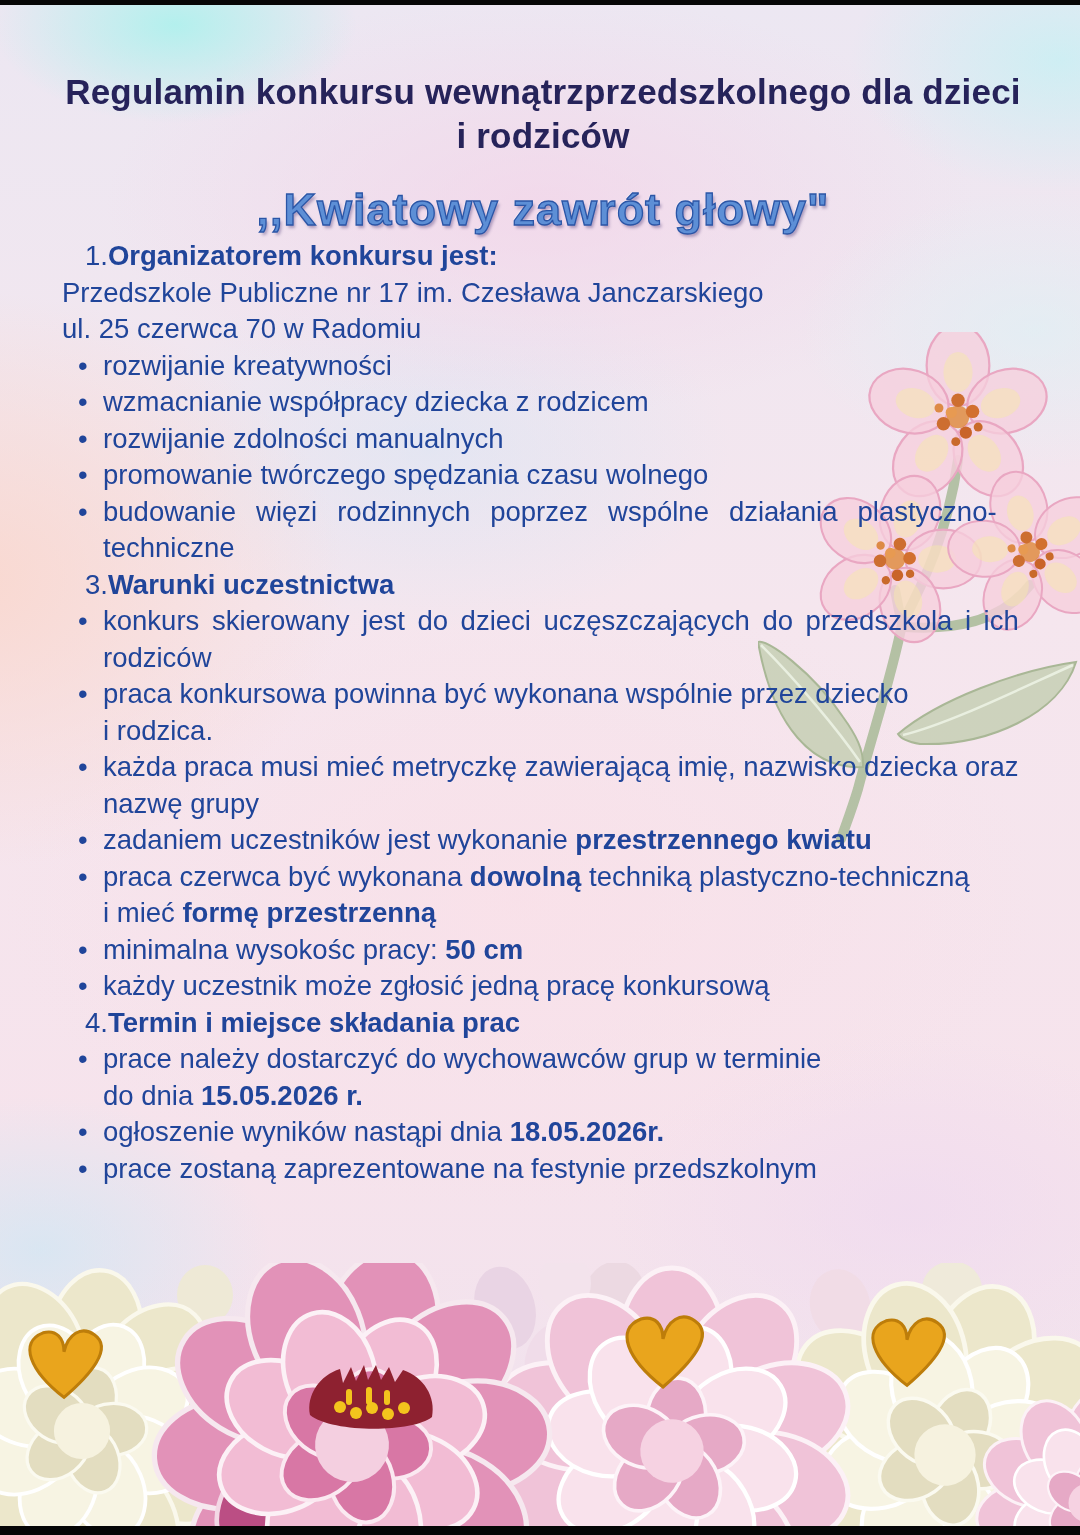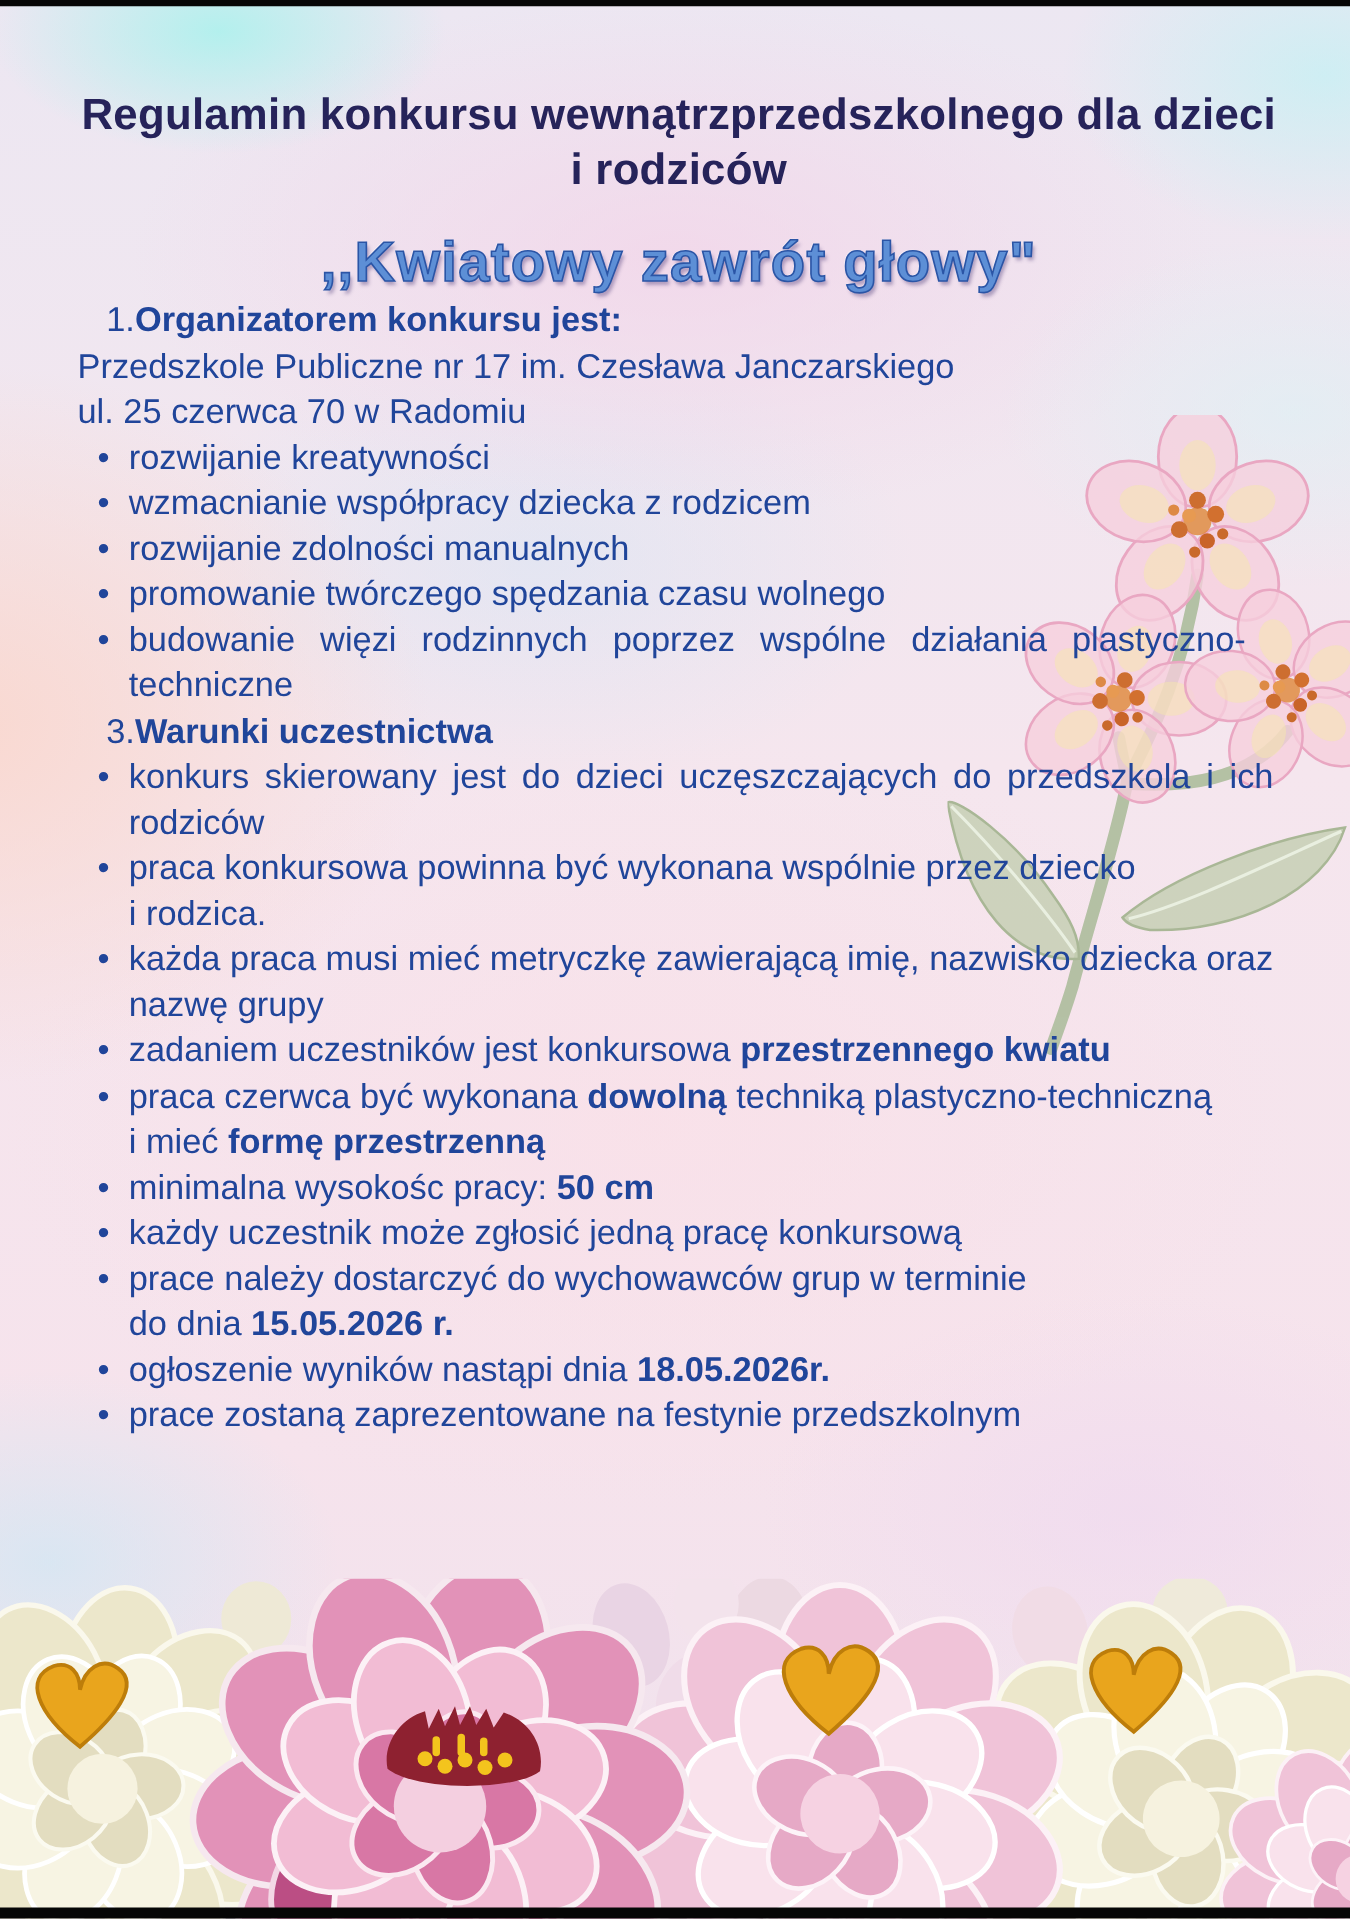--- a/index.html
+++ b/index.html
@@ -322,37 +322,40 @@
         <div class="item">
             <span class="bullet">•</span>
             <span class="txt"><span>praca konkursowa powinna być wykonana wspólnie przez dziecko</span><br><span>i rodzica.</span></span>
           </div>
         <div class="item">
             <span class="bullet">•</span>
             <span class="txt"><span>każda praca musi mieć metryczkę zawierającą imię, nazwisko dziecka oraz</span><br><span>nazwę grupy</span></span>
           </div>
         <div class="item">
             <span class="bullet">•</span>
-            <span class="txt"><span>zadaniem uczestników jest konkursowa </span><span class="b">przestrzennego kwiatu</span></span>
+            <span class="txt"><span>zadaniem uczestników jest wykonanie </span><span class="b">przestrzennego kwiatu</span></span>
           </div>
         <div class="item">
             <span class="bullet">•</span>
             <span class="txt"><span>praca czerwca być wykonana </span><span class="b">dowolną</span><span> techniką plastyczno-techniczną</span><br><span>i mieć </span><span class="b">formę przestrzenną</span></span>
           </div>
         <div class="item">
             <span class="bullet">•</span>
             <span class="txt"><span>minimalna wysokośc pracy: </span><span class="b">50 cm</span></span>
           </div>
         <div class="item">
             <span class="bullet">•</span>
             <span class="txt"><span>każdy uczestnik może zgłosić jedną pracę konkursową</span></span>
           </div>
       </section>
 
       <section>
+        <div class="sec-head">
+          <span class="num">4.</span><span class="head">Termin i miejsce składania prac</span>
+        </div>
         <div class="item">
             <span class="bullet">•</span>
             <span class="txt"><span>prace należy dostarczyć do wychowawców grup w terminie</span><br><span>do dnia </span><span class="b">15.05.2026 r.</span></span>
           </div>
         <div class="item">
             <span class="bullet">•</span>
             <span class="txt"><span>ogłoszenie wyników nastąpi dnia </span><span class="b">18.05.2026r.</span></span>
           </div>
         <div class="item">
             <span class="bullet">•</span>

